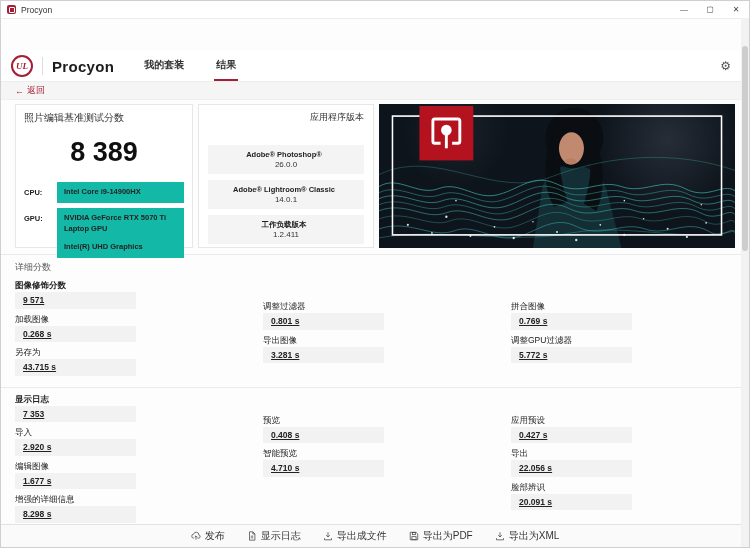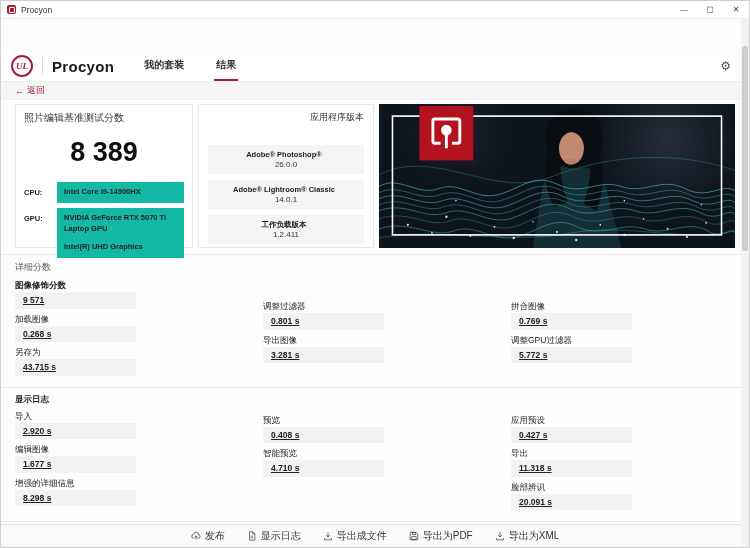--- a/index.html
+++ b/index.html
@@ -257,20 +257,21 @@
             <span class="dlabel">调整GPU过滤器</span>
             <span class="dcell">5.772 s</span>
           </div>
         </div>
       </div>
       <div class="sep"></div>
       <div class="dgrid">
         <div class="dcol">
           <div class="drow">
             <span class="dlabel bold">显示日志</span>
+            <span class="dcell">7 353</span>
           </div>
           <div class="drow">
             <span class="dlabel">导入</span>
             <span class="dcell">2.920 s</span>
           </div>
           <div class="drow">
             <span class="dlabel">编辑图像</span>
             <span class="dcell">1.677 s</span>
           </div>
           <div class="drow">
@@ -288,21 +289,21 @@
             <span class="dcell">4.710 s</span>
           </div>
         </div>
         <div class="dcol offset">
           <div class="drow">
             <span class="dlabel">应用预设</span>
             <span class="dcell">0.427 s</span>
           </div>
           <div class="drow">
             <span class="dlabel">导出</span>
-            <span class="dcell">11.318 s</span>
+            <span class="dcell">22.056 s</span>
           </div>
           <div class="drow">
             <span class="dlabel">脸部辨识</span>
             <span class="dcell">20.091 s</span>
           </div>
         </div>
       </div>
     </div>
 
   <div class="sep"></div>

